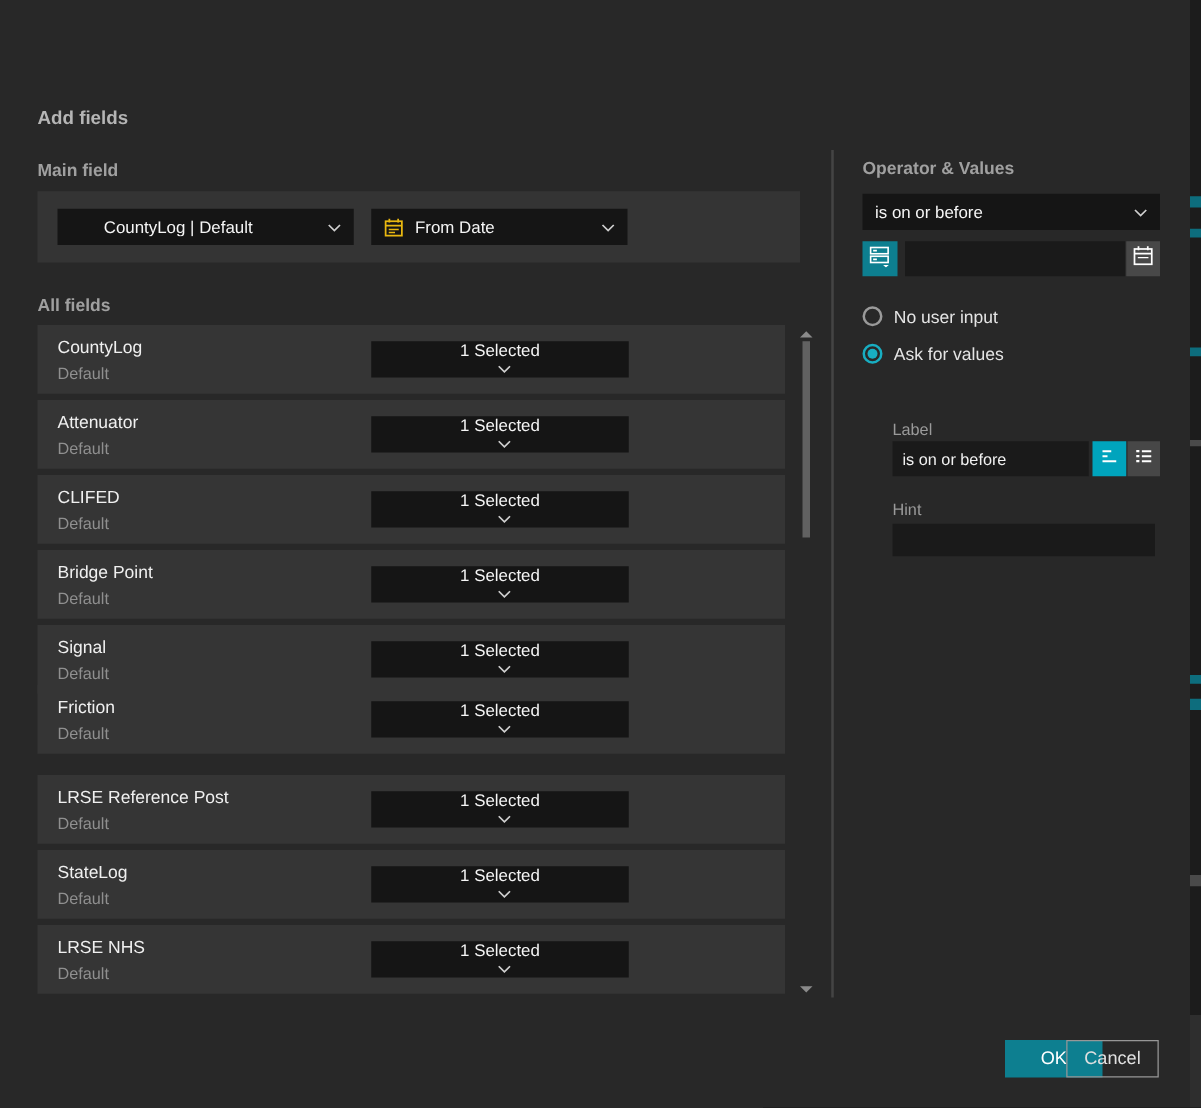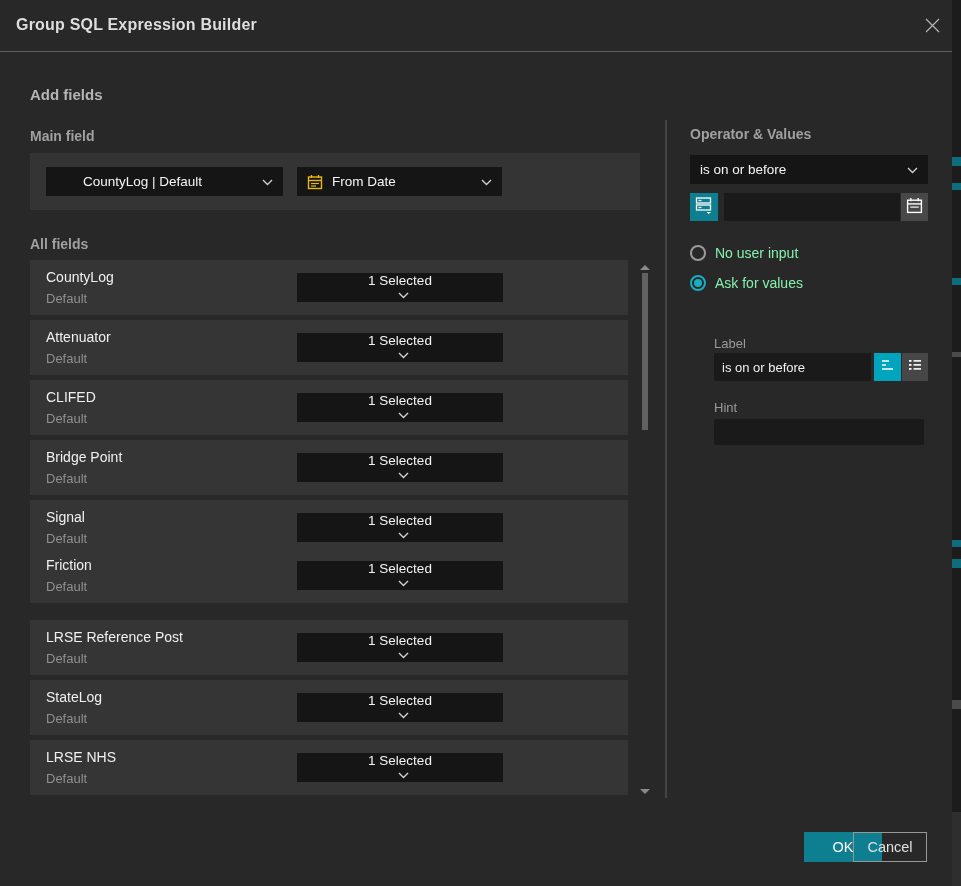--- a/index.html
+++ b/index.html
@@ -64,21 +64,21 @@
   .val-input { position:absolute; left:724px; top:193px; width:176px; height:28px;
     background:#1a1a1a; border:none; color:#f0f0f0; font-size:13px; padding:0 8px;
     font-family:"Liberation Sans", sans-serif; }
   .btn-calendar { left:901px; top:193px; width:27px; background:#484848; }
 
   .radio-row { position:absolute; left:690px; display:flex; align-items:center; cursor:pointer; }
   .radio { width:16px; height:16px; border-radius:50%; border:2px solid #9a9a9a; background:transparent; }
   .radio.sel { border-color:#18aec2; position:relative; }
   .radio.sel::after { content:""; position:absolute; left:2px; top:2px; width:8px; height:8px;
     border-radius:50%; background:#18aec2; }
-  .radio-label { margin-left:9px; font-size:14px; color:#86efac; }
+  .radio-label { margin-left:9px; font-size:14px; color:#e5e5e5; }
 
   .choose-btn { position:absolute; left:714px; top:304px; width:215px; height:25px;
     background:#0d7f90; color:#ffffff; font-size:14px; display:flex; align-items:center;
     justify-content:center; cursor:pointer; }
 
   .cap { position:absolute; font-size:13px; color:#9a9a9a; }
   .label-input { position:absolute; left:714px; top:353px; width:157px; height:28px;
     background:#1a1a1a; border:none; color:#f0f0f0; font-size:13px; padding:0 8px;
     font-family:"Liberation Sans", sans-serif; }
   .btn-align { left:874px; top:353px; width:27px; background:#00a4bd; }
@@ -106,30 +106,20 @@
     <div class="frag" style="top:278px;height:7px;background:#0d6d7d;"></div>
     <div class="frag" style="top:352px;height:5px;background:#4a4a4a;"></div>
     <div class="frag" style="top:540px;height:7px;background:#0d6d7d;"></div>
     <div class="frag" style="top:559px;height:9px;background:#0d6d7d;"></div>
     <div class="frag" style="top:700px;height:9px;background:#4a4a4a;"></div>
     <div class="frag" style="top:812px;height:74px;background:#2e2e2e;"></div>
   </div>
 
   <div class="dialog">
 
-    <div class="titlebar">
-      <div class="title">Group SQL Expression Builder</div>
-      <div class="close-btn">
-        <span>
-          <svg width="17" height="17" viewBox="0 0 17 17">
-              <path d="M2 2 L15 15 M15 2 L2 15" stroke="#b2b2b2" stroke-width="1.3"></path>
-            </svg>
-        </span>
-      </div>
-    </div>
 
     <div class="h-add">Add fields</div>
     <div class="h-sub" style="left:30px; top:128px;">Main field</div>
 
     <div class="main-panel"></div>
 
     <div class="select sel-layer">
       <span class="stext">CountyLog | Default</span>
       <span class="chev">
         <svg width="11" height="7" viewBox="0 0 11 7">

